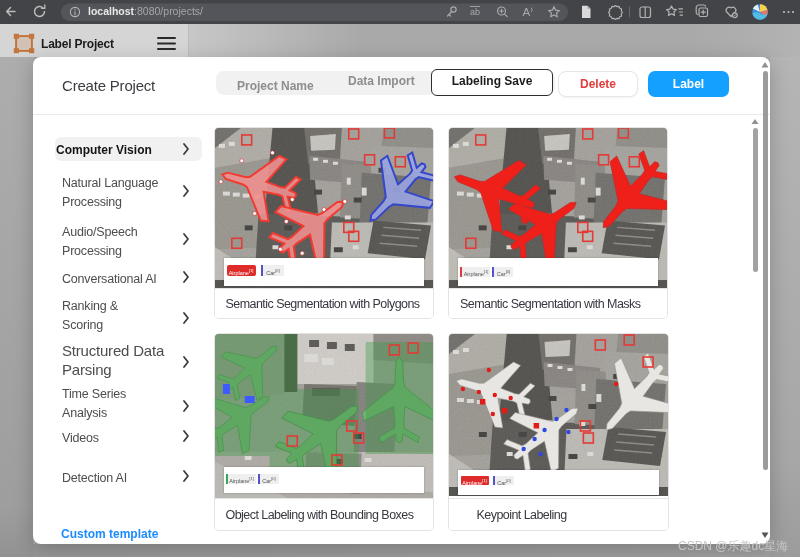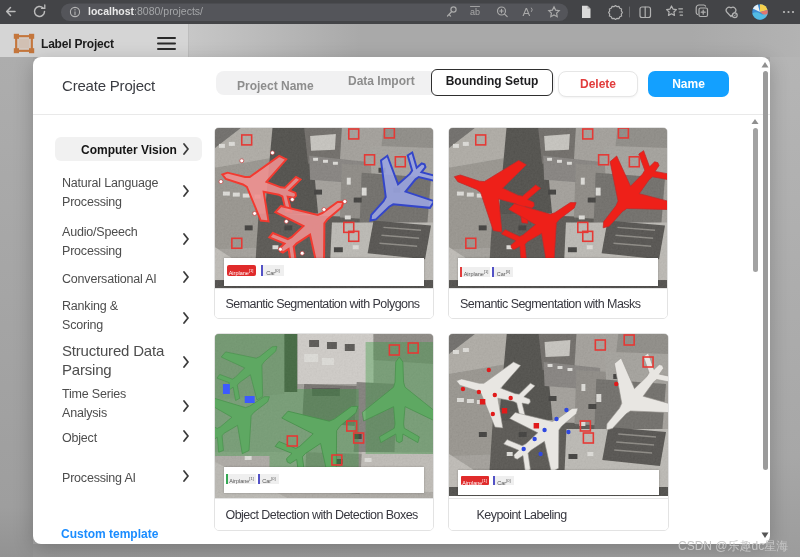--- a/index.html
+++ b/index.html
@@ -96,35 +96,35 @@
 <div class="abs" style="left:0;top:56.5px;width:33px;height:500.5px;background:linear-gradient(180deg,#adadad,#9e9e9e 90%,#929292);"></div>
 <div class="abs" style="left:770px;top:56.5px;width:30px;height:500.5px;background:linear-gradient(180deg,#b5b5b5,#a7a7a7 80%,#9c9c9c);"></div>
 <div class="abs" style="left:33px;top:544px;width:737px;height:13px;background:linear-gradient(90deg,#979797,#a0a0a0);"></div>
 
 <div class="abs" id="modal" style="left:33px;top:56.5px;width:737px;height:487.5px;background:#ffffff;border-radius:8px;box-shadow:0 5px 20px rgba(0,0,0,.22);"></div>
 
 <div class="abs" style="left:62px;top:77px;font-size:15px;color:#3a3c42;letter-spacing:-0.2px;">Create Project</div>
 <div class="abs" style="left:216px;top:71px;width:339px;height:23.5px;background:#f1f1f2;border-radius:8px;"></div>
 <div class="abs" style="left:237px;top:79px;font-size:12px;font-weight:bold;color:#8d8d8d;">Project Name</div>
 <div class="abs" style="left:348px;top:74px;font-size:12px;font-weight:bold;color:#8d8d8d;">Data Import</div>
-<div class="abs" style="left:431px;top:69px;width:122px;height:27px;background:#fff;border:1.6px solid #2f2f2f;border-radius:6px;box-sizing:border-box;text-align:center;line-height:23px;font-size:12px;font-weight:bold;color:#1d1d1f;">Bounding Setup</div>
+<div class="abs" style="left:431px;top:69px;width:122px;height:27px;background:#fff;border:1.6px solid #2f2f2f;border-radius:6px;box-sizing:border-box;text-align:center;line-height:23px;font-size:12px;font-weight:bold;color:#1d1d1f;">Labeling Save</div>
 <div class="abs" style="left:558px;top:71px;width:80px;height:26px;background:#fff;border:1px solid #e6e6e6;border-radius:8px;box-sizing:border-box;text-align:center;line-height:24px;font-size:12px;font-weight:bold;color:#e23c3c;box-shadow:0 1px 2px rgba(0,0,0,.05);">Delete</div>
-<div class="abs" style="left:648px;top:71px;width:81px;height:26px;background:#13a0ff;border-radius:7px;text-align:center;line-height:26px;font-size:12px;font-weight:bold;color:#fff;">Name</div>
+<div class="abs" style="left:648px;top:71px;width:81px;height:26px;background:#13a0ff;border-radius:7px;text-align:center;line-height:26px;font-size:12px;font-weight:bold;color:#fff;">Label</div>
 <div class="abs" style="left:33px;top:114px;width:737px;height:1px;background:#e9e9e9;"></div>
 
 <div class="abs" style="left:55px;top:137px;width:147px;height:24px;background:#f1f1f1;border-radius:6px;"></div>
-<div class="abs" style="left:81px;top:143px;font-size:12px;font-weight:bold;color:#141414;">Computer Vision</div>
+<div class="abs" style="left:56px;top:143px;font-size:12px;font-weight:bold;color:#141414;">Computer Vision</div>
 <div class="abs sideitem" style="left:62px;top:174px;width:110px;font-size:12.5px;color:#4d4d4d;line-height:19px;letter-spacing:-0.2px;">Natural Language<br>Processing</div>
 <div class="abs sideitem" style="left:62px;top:223px;width:110px;font-size:12.5px;color:#4d4d4d;line-height:19px;letter-spacing:-0.2px;">Audio/Speech<br>Processing</div>
 <div class="abs sideitem" style="left:62px;top:270px;width:130px;font-size:12.5px;color:#4d4d4d;line-height:19px;letter-spacing:-0.2px;">Conversational AI</div>
 <div class="abs sideitem" style="left:62px;top:297px;width:110px;font-size:12.5px;color:#4d4d4d;line-height:19px;letter-spacing:-0.2px;">Ranking &amp;<br>Scoring</div>
 <div class="abs sideitem" style="left:62px;top:341px;width:110px;font-size:15px;color:#4d4d4d;line-height:19px;letter-spacing:-0.2px;">Structured Data<br>Parsing</div>
 <div class="abs sideitem" style="left:62px;top:385px;width:110px;font-size:12.5px;color:#4d4d4d;line-height:19px;letter-spacing:-0.2px;">Time Series<br>Analysis</div>
-<div class="abs sideitem" style="left:62px;top:429px;width:110px;font-size:12.5px;color:#4d4d4d;line-height:19px;letter-spacing:-0.2px;">Object</div>
-<div class="abs sideitem" style="left:62px;top:469px;width:130px;font-size:12.5px;color:#4d4d4d;line-height:19px;letter-spacing:-0.2px;">Processing AI</div>
+<div class="abs sideitem" style="left:62px;top:429px;width:110px;font-size:12.5px;color:#4d4d4d;line-height:19px;letter-spacing:-0.2px;">Videos</div>
+<div class="abs sideitem" style="left:62px;top:469px;width:130px;font-size:12.5px;color:#4d4d4d;line-height:19px;letter-spacing:-0.2px;">Detection AI</div>
 <div class="abs" style="left:61px;top:527px;font-size:12px;font-weight:bold;color:#1a8cff;">Custom template</div>
 
 <svg class="abs" style="left:180px;top:110px" width="12" height="380" viewBox="0 0 12 380">
   <g stroke="#3c3c3c" stroke-width="1.8" fill="none" stroke-linecap="round" stroke-linejoin="round">
     <path d="M4 34 l4 5 -4 5"></path>
     <path d="M4 76 l4 5 -4 5"></path>
     <path d="M4 124 l4 5 -4 5"></path>
     <path d="M4 162 l4 5 -4 5"></path>
     <path d="M4 203 l4 5 -4 5"></path>
     <path d="M4 247 l4 5 -4 5"></path>
@@ -320,21 +320,21 @@
     <use href="#redbox" x="78" y="107"></use>
       <use href="#redbox" x="123" y="126"></use>
     <g fill="#3d5afe">
         <rect x="8" y="50" width="7" height="10"></rect>
         <rect x="30" y="62" width="10" height="7"></rect>
       </g>
   </svg>
   <div class="abs" style="left:9px;top:133px;width:200px;height:26px;background:#fff;box-shadow:0 0 2px rgba(0,0,0,.25);"></div>
   <div class="abs" style="left:11px;top:140px;width:28px;height:10px;background:#efefef;border-left:2px solid #34a853;color:#555;font-size:5.5px;text-align:center;line-height:10px;">Airplane<span style="font-size:4px;vertical-align:super">[1]</span></div>
   <div class="abs" style="left:43px;top:140px;width:19px;height:10px;background:#efefef;border-left:2px solid #5352c6;color:#555;font-size:5.5px;text-align:center;line-height:10px;">Car<span style="font-size:4px;vertical-align:super">[0]</span></div>
-  <div class="abs" style="left:0;top:164px;width:218px;height:32px;background:#fff;border-top:1px solid #e5e5e5;color:#37373f;font-size:12.5px;letter-spacing:-0.55px;line-height:32px;padding-left:11px;box-sizing:border-box;white-space:nowrap;">Object Detection with Detection Boxes</div>
+  <div class="abs" style="left:0;top:164px;width:218px;height:32px;background:#fff;border-top:1px solid #e5e5e5;color:#37373f;font-size:12.5px;letter-spacing:-0.55px;line-height:32px;padding-left:11px;box-sizing:border-box;white-space:nowrap;">Object Labeling with Bounding Boxes</div>
 </div>
 
 <div class="abs" style="left:447.5px;top:333px;width:221px;height:198px;background:#fff;border:1px solid #e3e3e3;border-radius:5px;box-sizing:border-box;overflow:hidden;">
   <svg width="219" height="165" viewBox="0 0 220 165" preserveAspectRatio="none" style="display:block">
     <use href="#sceneA"></use>
     <g transform="translate(43,57) rotate(196) scale(0.65)">
       <use href="#plane" fill="#e8e6e2" stroke="#979590" stroke-width=".8"></use>
     </g>
     <g transform="translate(99,98) rotate(-38) scale(0.68)">
       <use href="#plane" fill="#e8e6e2" stroke="#979590" stroke-width=".8"></use>

